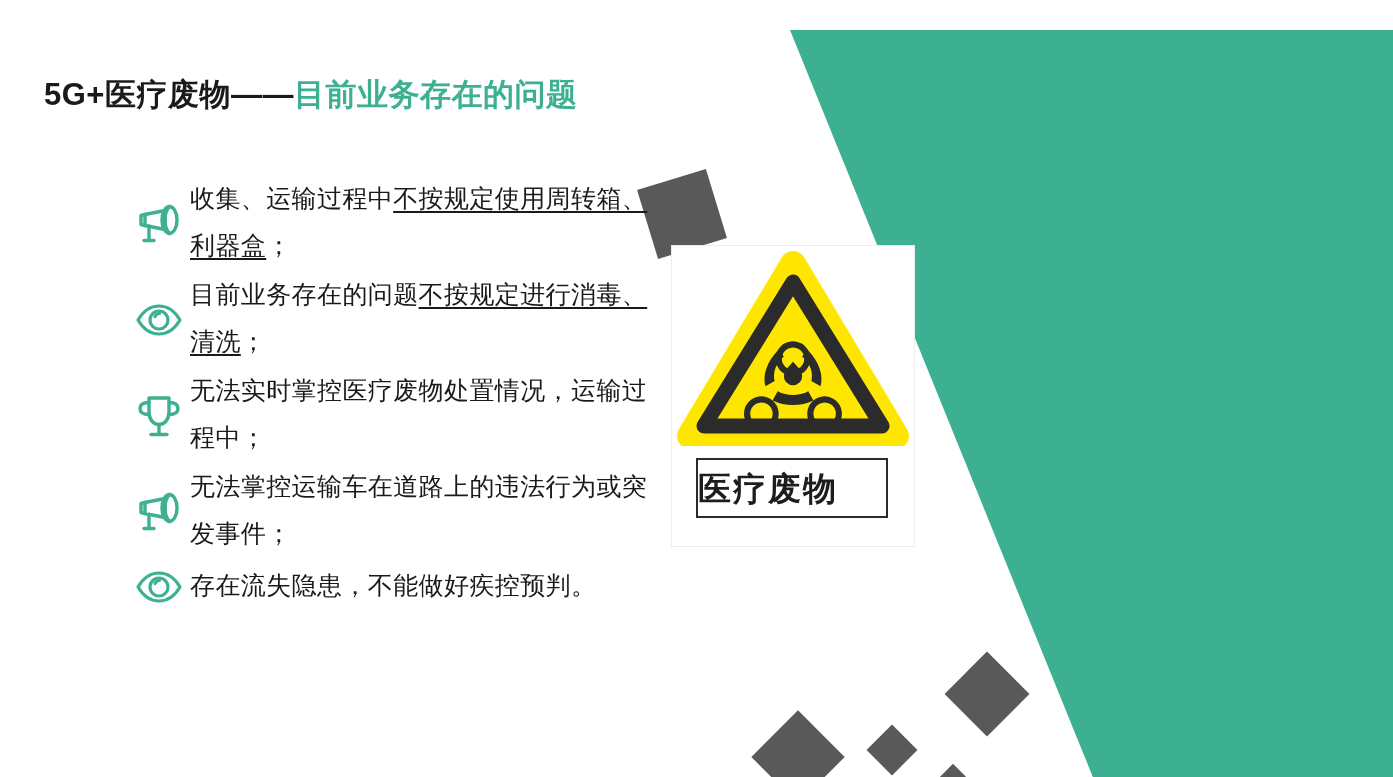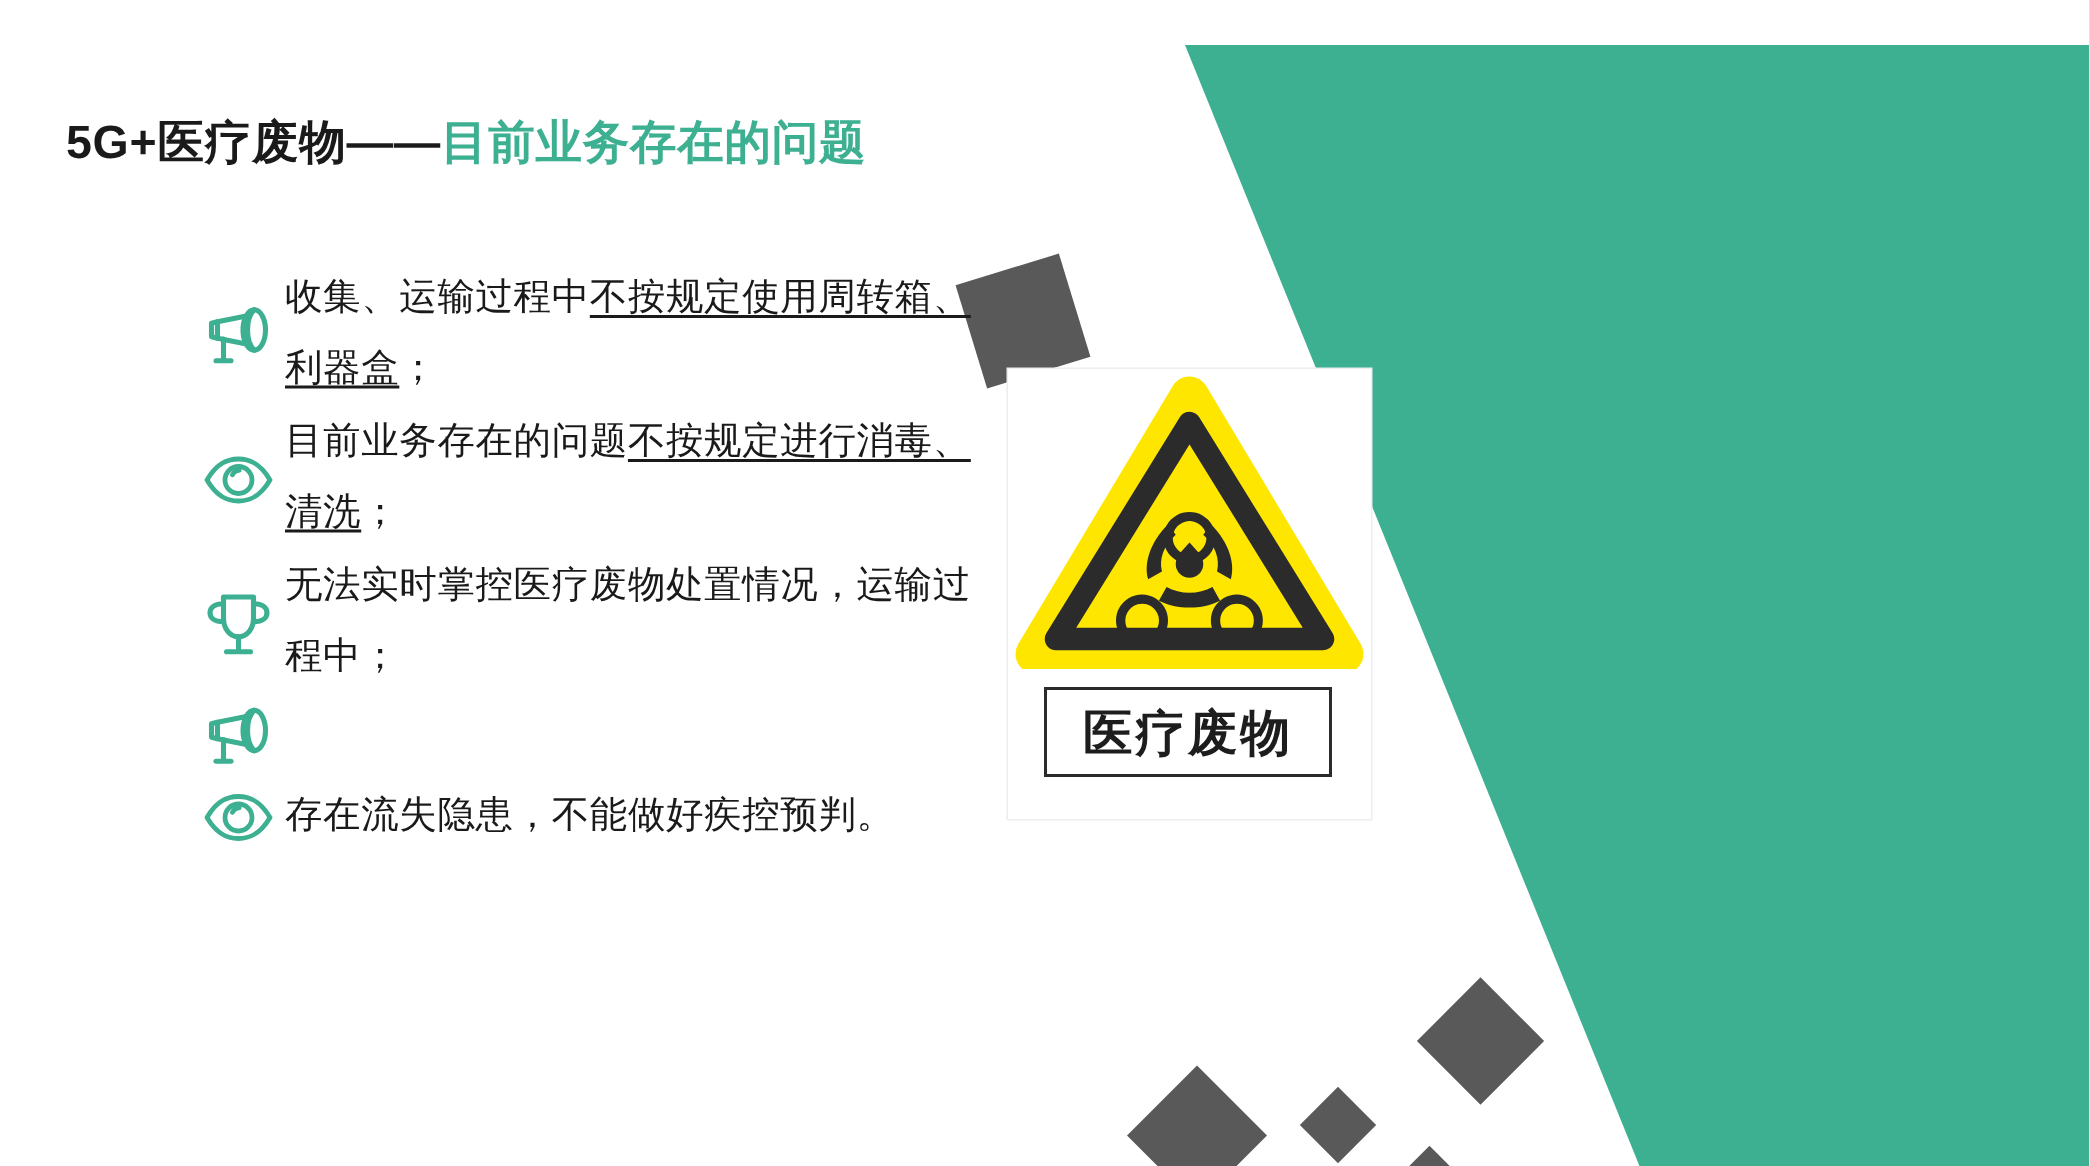--- a/index.html
+++ b/index.html
@@ -112,21 +112,20 @@
   }
   .sign-label {
     position: absolute;
     left: 24px;
     top: 212px;
     width: 188px;
     height: 56px;
     border: 2px solid #2b2b2b;
     display: flex;
     align-items: center;
-    justify-content: center;
   }
   .sign-label-text {
     font-size: 33px;
     font-weight: bold;
     color: #1d1d1d;
     letter-spacing: 2px;
     line-height: 1;
   }
 </style>
 </head>
@@ -190,20 +189,21 @@
       <span class="bullet-icon">
         <svg width="46" height="40" viewBox="0 0 46 40" fill="none" stroke="#3DB092" stroke-width="3.4" stroke-linecap="round" stroke-linejoin="round">
           <ellipse cx="33.5" cy="16" rx="7.5" ry="13.5"></ellipse>
           <path d="M33.5 2.5 C 30 6 29 10.5 29 16 C 29 21.5 30 26 33.5 29.5"></path>
           <path d="M9 10.5 L 29 6.5 L 29 25.5 L 9 21.5 Z"></path>
           <path d="M9 10.5 L 5 11.5 L 5 20.5 L 9 21.5"></path>
           <path d="M13 22 L 13 36"></path>
           <path d="M8 36.5 L 18 36.5"></path>
         </svg>
       </span>
+      <span class="bullet-text"><span>无法掌控运输车在道路上的违法行为或突发事件；</span><span class="u"></span><span></span></span>
     </div>
 
     <div class="bullet">
       <span class="bullet-icon">
         <svg width="48" height="34" viewBox="0 0 48 34" fill="none" stroke="#3DB092" stroke-width="3.2" stroke-linecap="round" stroke-linejoin="round">
           <path d="M3 17 C 10 5 17.5 3 24 3 C 30.5 3 38 5 45 17 C 38 29 30.5 31 24 31 C 17.5 31 10 29 3 17 Z"></path>
           <circle cx="24" cy="17" r="9"></circle>
           <path d="M20 13.5 C 21 11.5 22.5 10.5 24.5 10.5"></path>
         </svg>
       </span>

